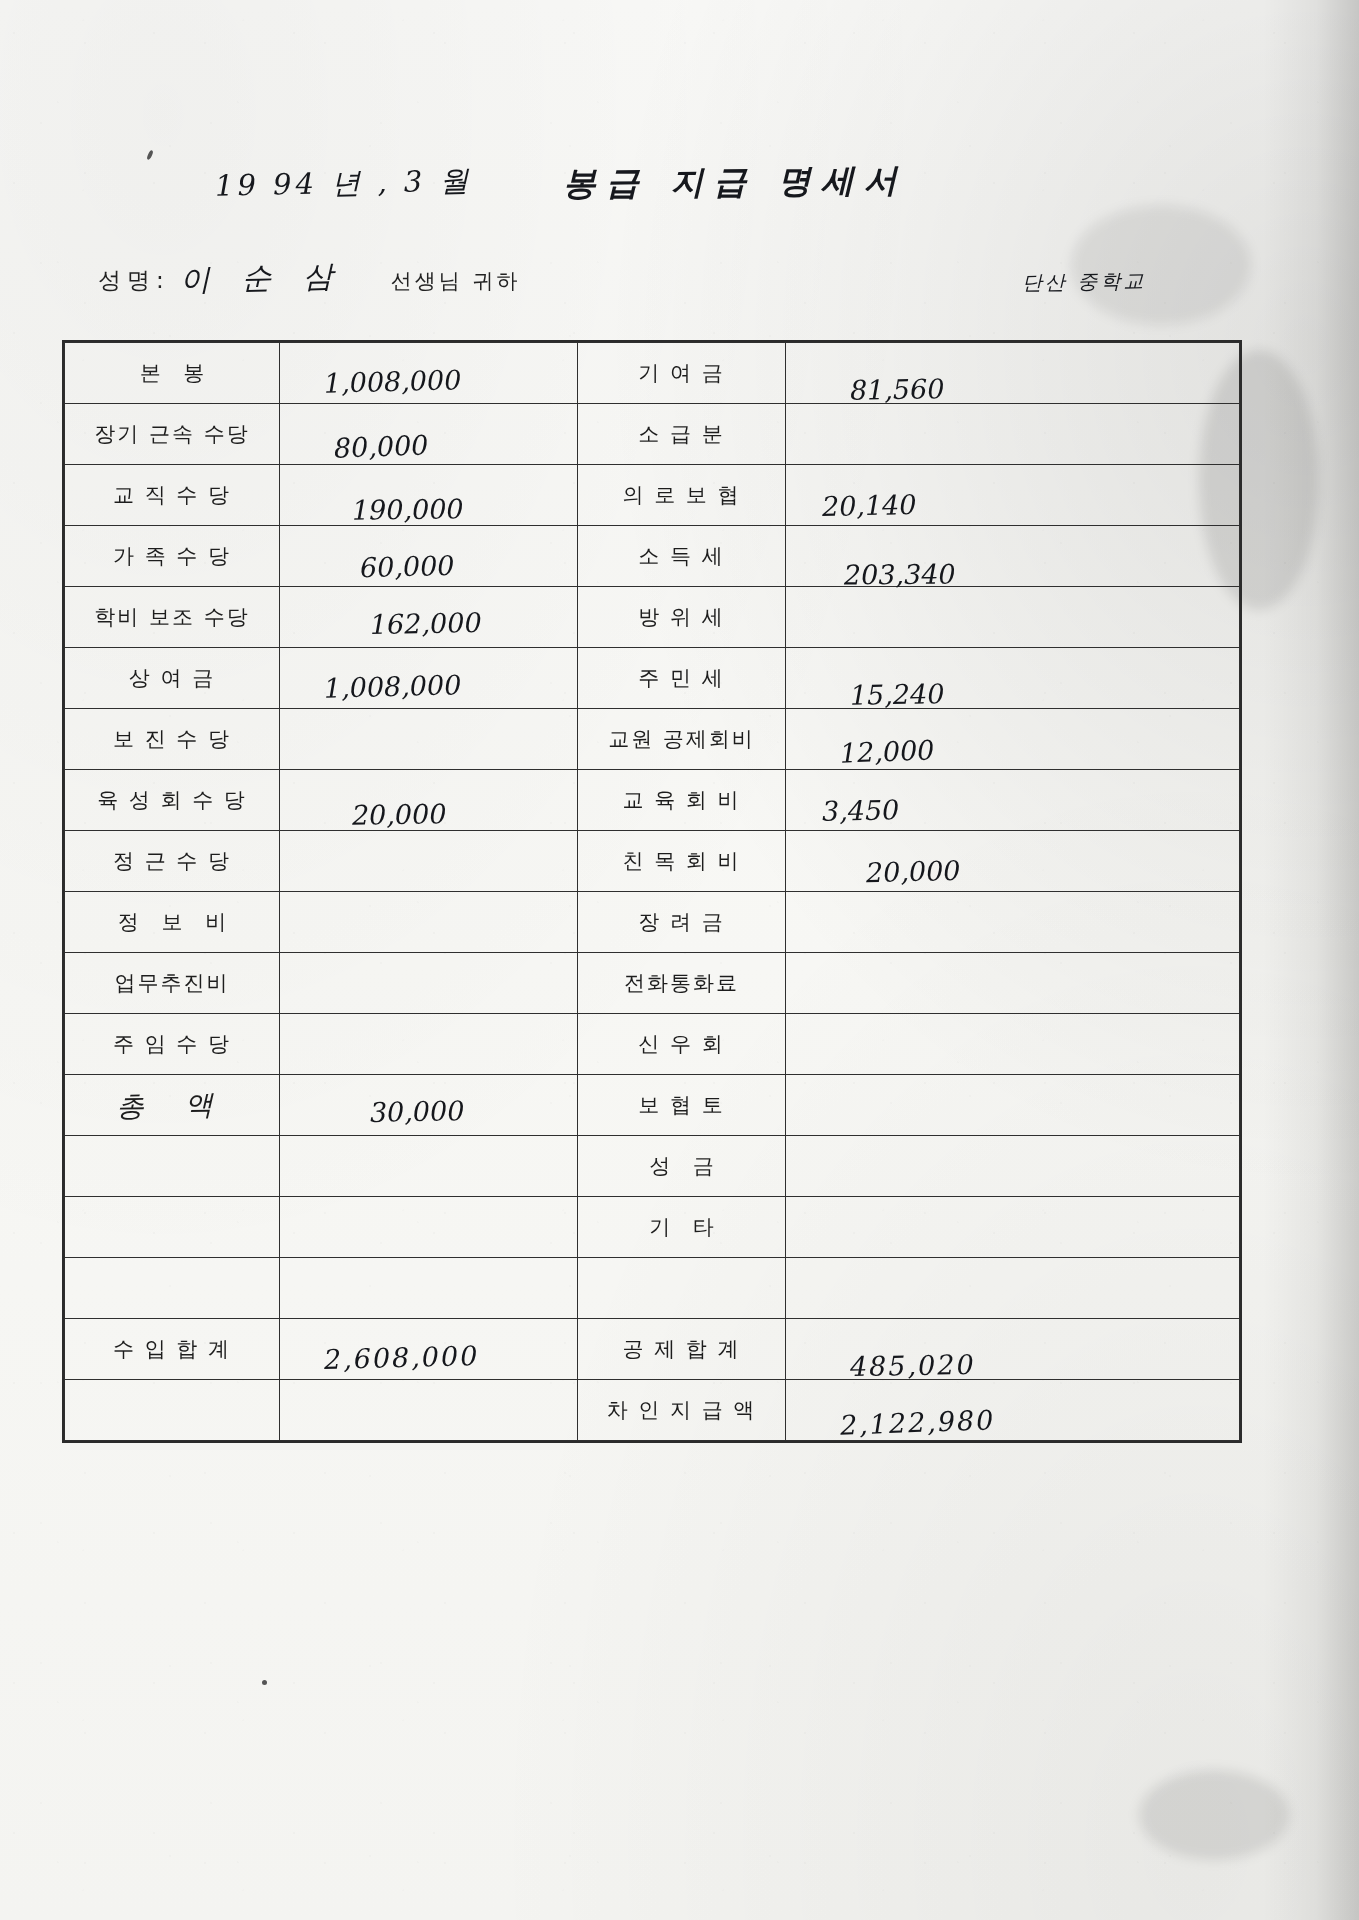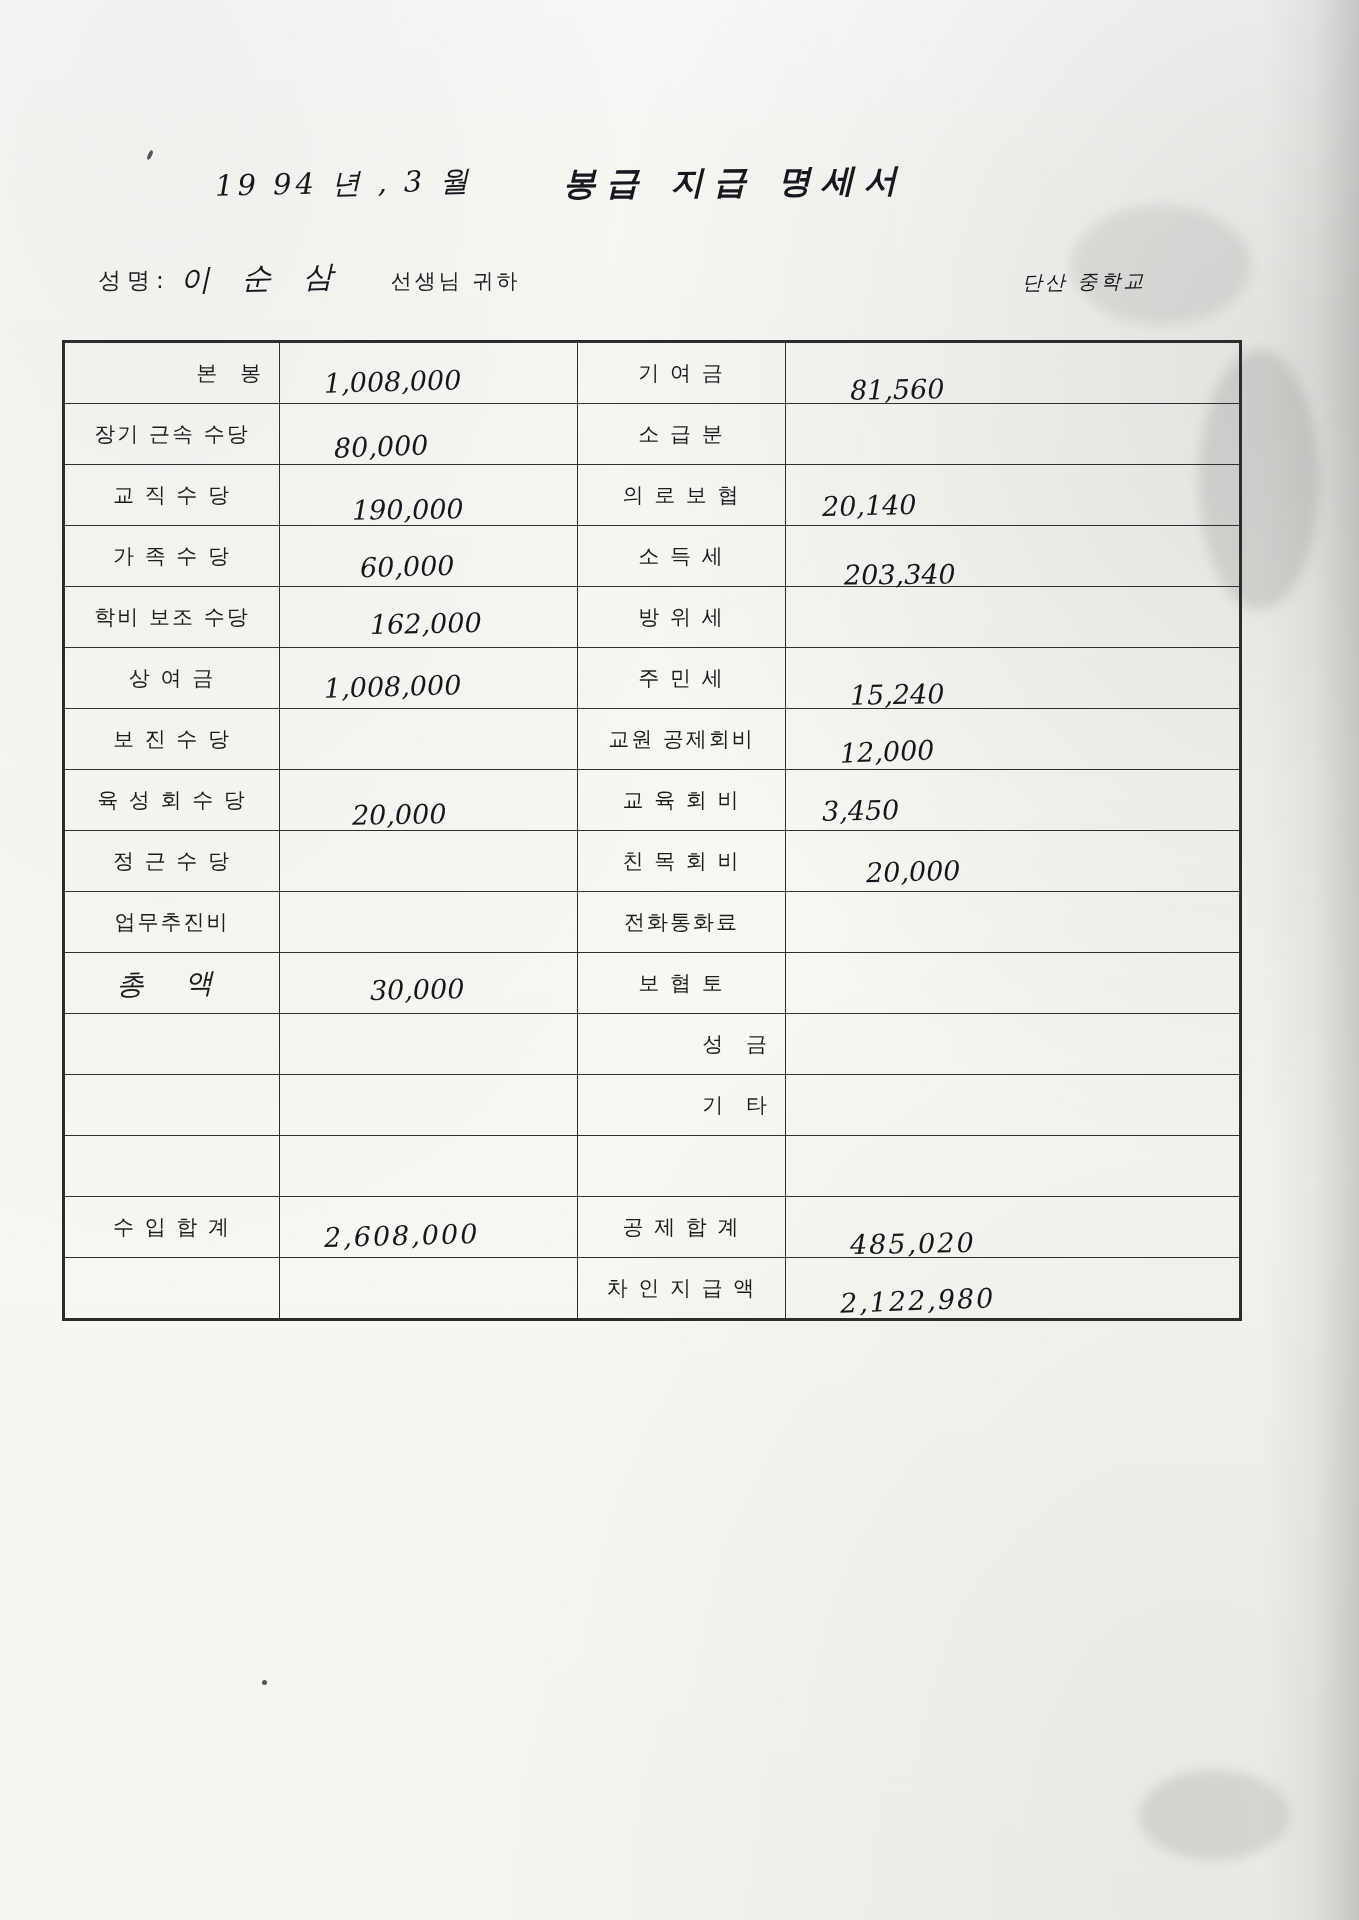--- a/index.html
+++ b/index.html
@@ -143,21 +143,21 @@
   col.c-lbl2 { width: 208px; }
   col.c-val2 { width: auto; }
 
   .cell-label {
     font-size: 21px;
     letter-spacing: 2px;
     color: #1d1d1d;
     text-align: center;
     white-space: nowrap;
   }
-  .cell-label.spaced-sm { letter-spacing: 8px; text-indent: 8px; text-align: right; }
+  .cell-label.spaced-sm { letter-spacing: 8px; text-indent: 8px; }
   .cell-value {
     position: relative;
   }
   .cell-value .hw {
     font-family: "DejaVu Serif", "Liberation Serif", serif;
     font-style: italic;
     font-size: 27px;
     color: #15171c;
     display: inline-block;
     white-space: nowrap;
@@ -275,23 +275,35 @@
             <td class="cell-label">교 육 회 비</td>
             <td class="cell-value"><span class="hw d5">3,450</span></td>
           </tr>
           <tr>
             <td class="cell-label">정 근 수 당</td>
             <td class="cell-value"></td>
             <td class="cell-label">친 목 회 비</td>
             <td class="cell-value"><span class="hw d6">20,000</span></td>
           </tr>
           <tr>
+            <td class="cell-label spaced-sm">정    보    비</td>
+            <td class="cell-value"></td>
+            <td class="cell-label">장 려 금</td>
+            <td class="cell-value"></td>
+          </tr>
+          <tr>
             <td class="cell-label">업무추진비</td>
             <td class="cell-value"></td>
             <td class="cell-label">전화통화료</td>
+            <td class="cell-value"></td>
+          </tr>
+          <tr>
+            <td class="cell-label">주 임 수 당</td>
+            <td class="cell-value"></td>
+            <td class="cell-label">신 우 회</td>
             <td class="cell-value"></td>
           </tr>
           <tr class="thick-top row-tall">
             <td class="cell-label hand-label">총   액</td>
             <td class="cell-value"><span class="hw d8">30,000</span></td>
             <td class="cell-label">보  협  토</td>
             <td class="cell-value"></td>
           </tr>
           <tr>
             <td class="cell-label"></td>

